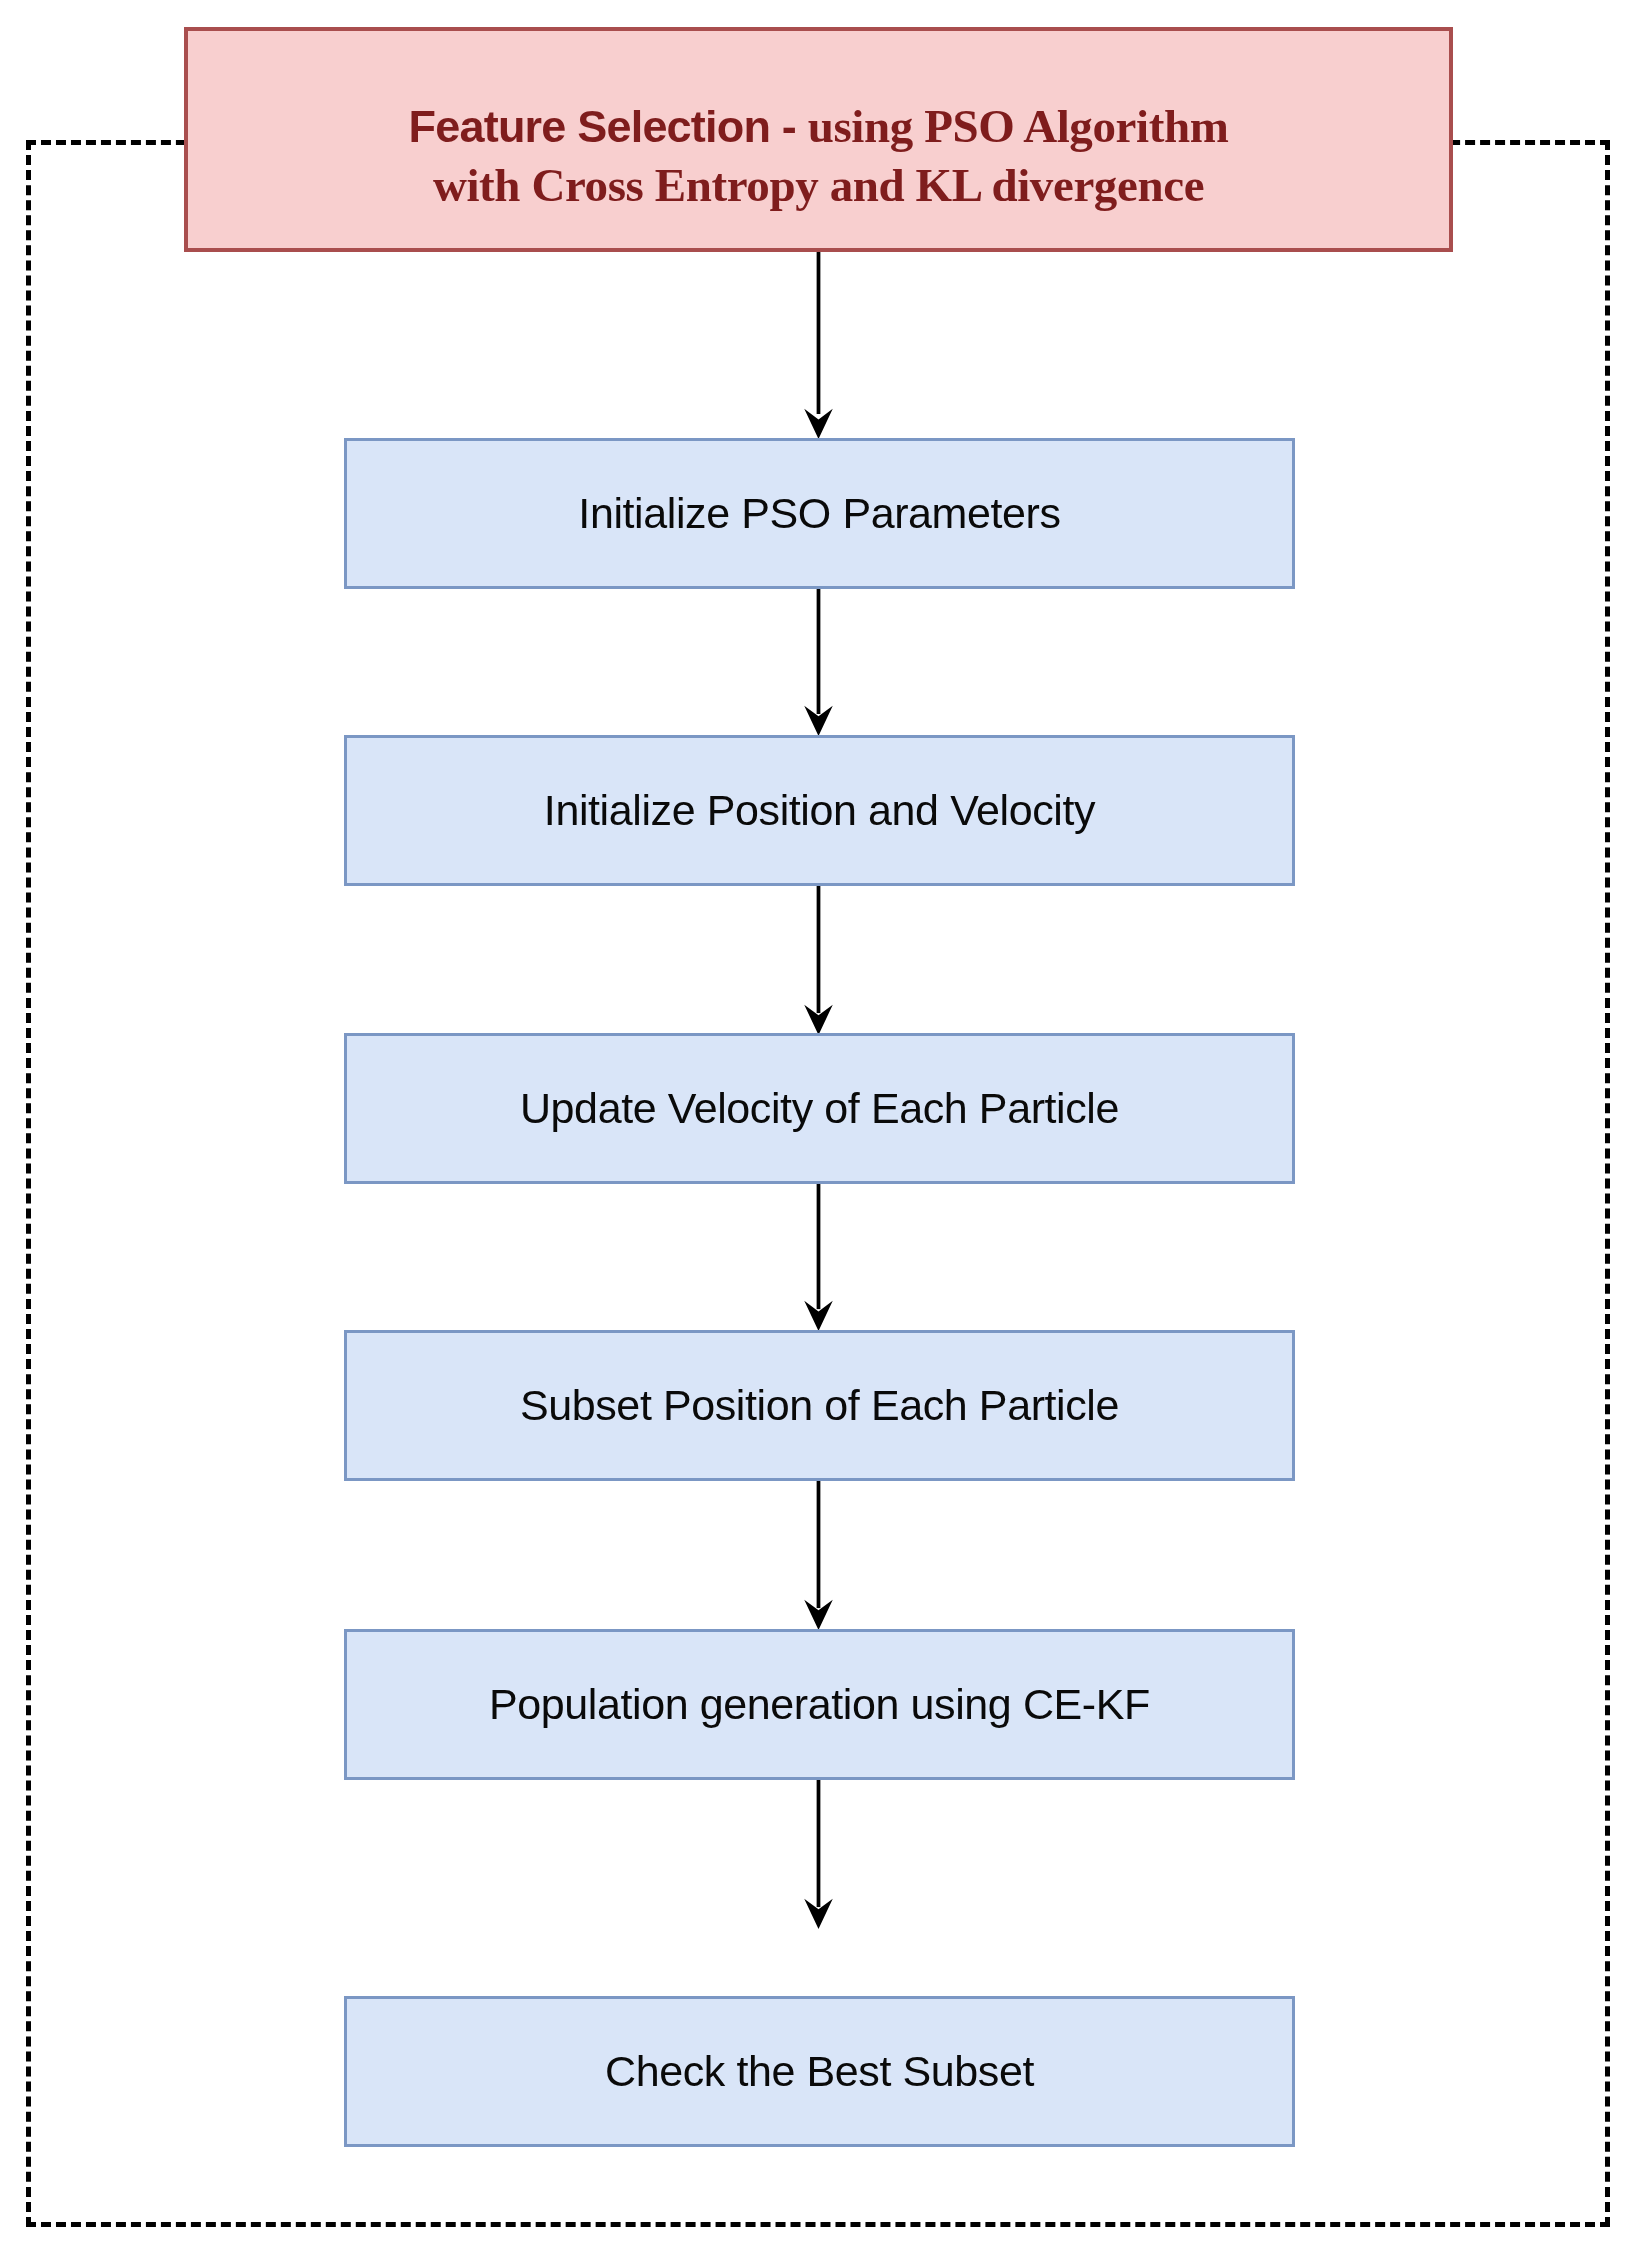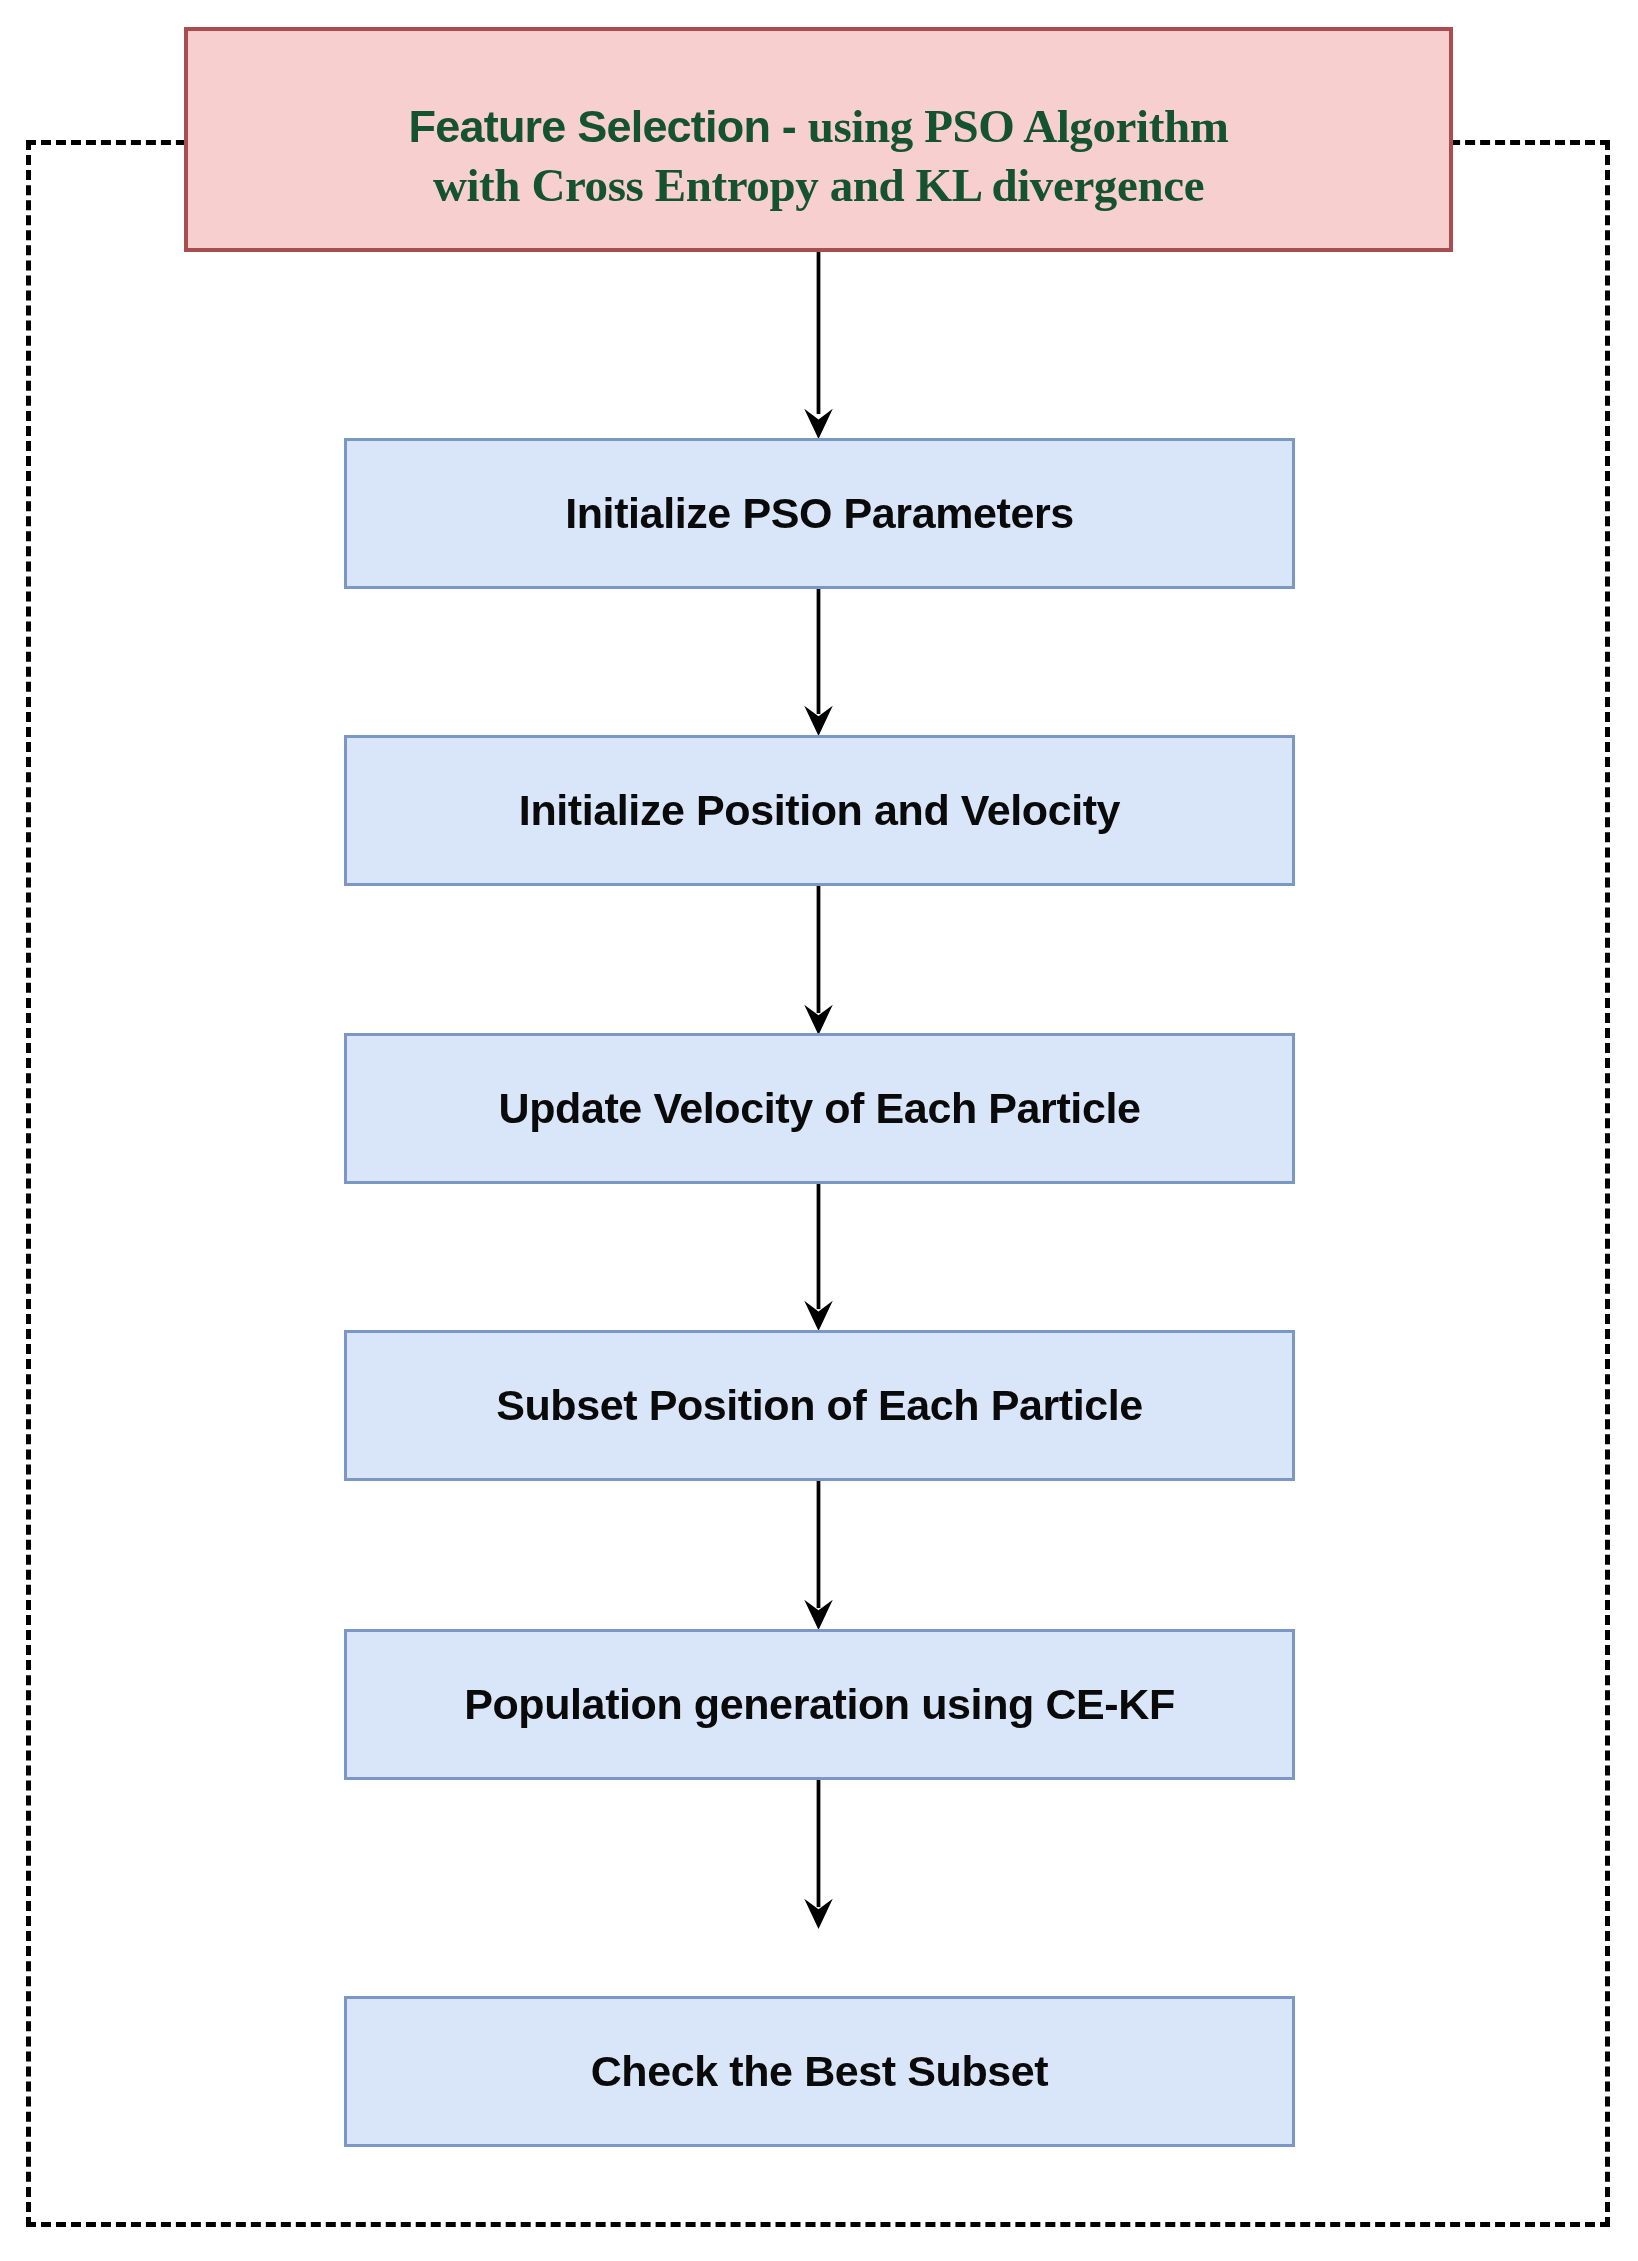--- a/index.html
+++ b/index.html
@@ -43,21 +43,21 @@
     display: flex;
     align-items: center;
     justify-content: center;
     text-align: center;
   }
   .title-text {
     font-family: "Liberation Serif", serif;
     font-weight: bold;
     font-size: 47px;
     line-height: 1.25;
-    color: #14532d;
+    color: #7f1d1d;
     letter-spacing: -0.4px;
     padding: 0 18px;
     margin-top: 32px;
   }
   .title-lead {
     font-family: "Liberation Sans", sans-serif;
     font-weight: bold;
     font-size: 45px;
     letter-spacing: -0.8px;
   }
@@ -70,21 +70,21 @@
     height: 151px;
     box-sizing: border-box;
     background: #d9e5f8;
     border: 3.8px solid #7b97c4;
     display: flex;
     align-items: center;
     justify-content: center;
   }
   .node-label {
     font-family: "Liberation Sans", sans-serif;
-    font-weight: bold;
+    font-weight: normal;
     font-size: 43px;
     color: #0a0a0a;
     letter-spacing: -0.4px;
     text-align: center;
     white-space: nowrap;
   }
 
   .node-1 { top: 438px; }
   .node-2 { top: 735px; }
   .node-3 { top: 1033px; }

